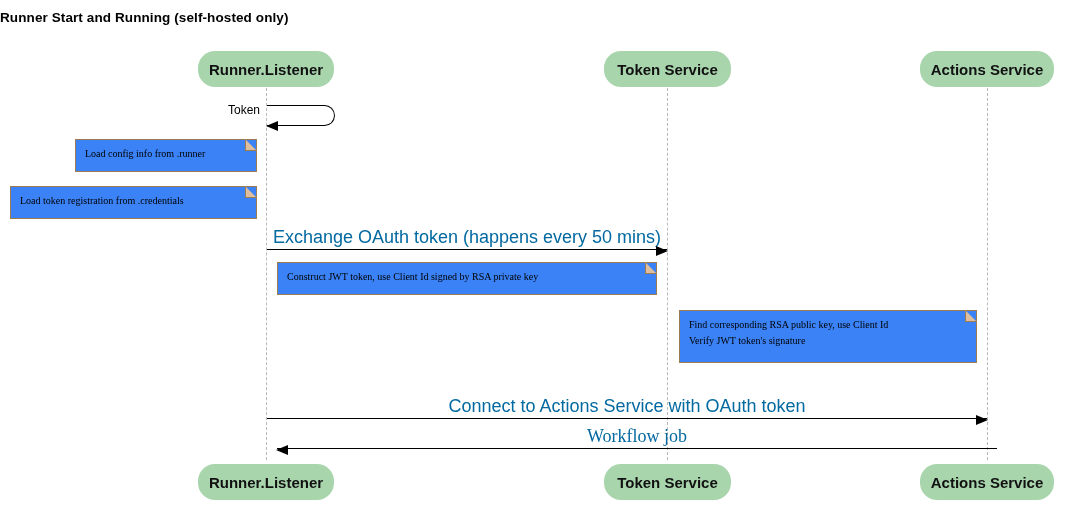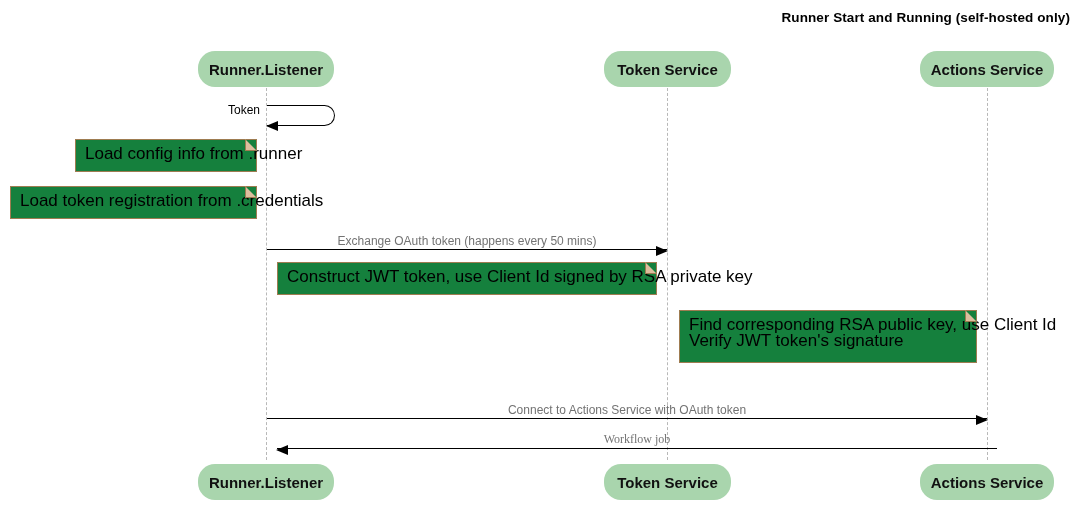--- a/index.html
+++ b/index.html
@@ -18,21 +18,21 @@
     background: #ffffff;
     overflow: hidden;
   }
 
   
   .diagram-title {
     position: absolute;
     left: 0;
     top: 10px;
     width: 1070px;
-    text-align: right;
+    text-align: left;
     font-size: 13.5px;
     font-weight: bold;
     color: #000000;
     letter-spacing: 0.1px;
   }
 
   
   .lifeline {
     position: absolute;
     width: 0;
@@ -50,27 +50,28 @@
     color: #111111;
     font-size: 15px;
     box-sizing: border-box;
     white-space: nowrap;
     font-weight: bold;
   }
 
   
   .note {
     position: absolute;
-    background: #15803d;
+    background: #3b82f6;
     border: 1px solid #9e7c51;
     box-sizing: border-box;
     color: #000000;
-    font-size: 17px;
+    font-size: 10px;
     line-height: 16px;
     padding: 6px 8px 6px 9px;
+    font-family: Liberation Serif, serif;
   }
   .note .fold {
     position: absolute;
     top: -1px;
     right: -1px;
     width: 12px;
     height: 12px;
     background: #ddbe9e;
     border-left: 1px solid #9e7c51;
     border-bottom: 1px solid #9e7c51;
@@ -91,22 +92,22 @@
     bottom: 0;
     height: 0;
     border-top: 1.6px solid #000000;
   }
   .msg .msg-label {
     position: absolute;
     left: 0;
     right: 0;
     bottom: 2px;
     text-align: center;
-    font-size: 12px;
-    color: #737373;
+    font-size: 18px;
+    color: #0369a1;
     white-space: nowrap;
   }
   .msg .arrow-head {
     position: absolute;
     bottom: -5.5px;
     width: 0;
     height: 0;
   }
   .msg .arrow-head.right {
     right: -1px;

